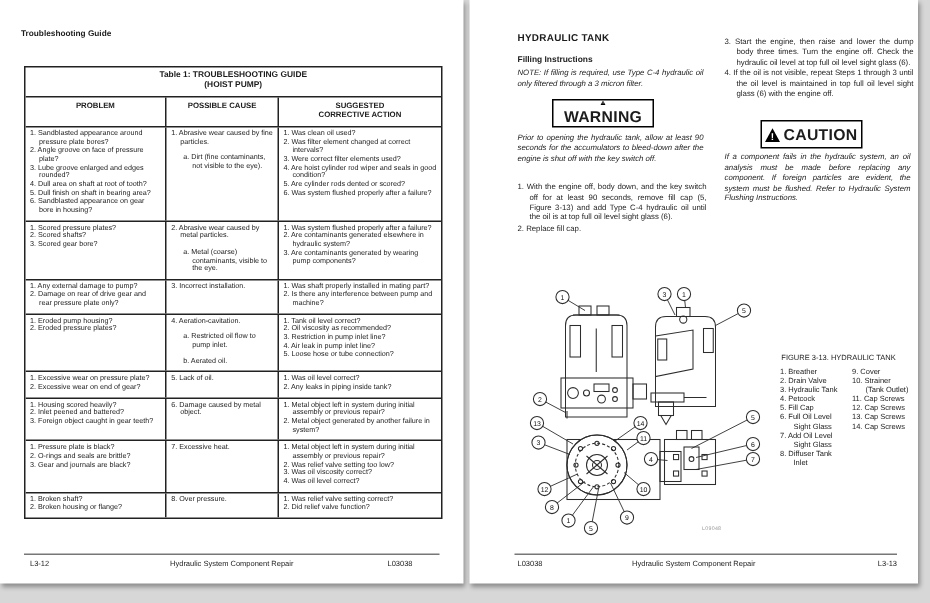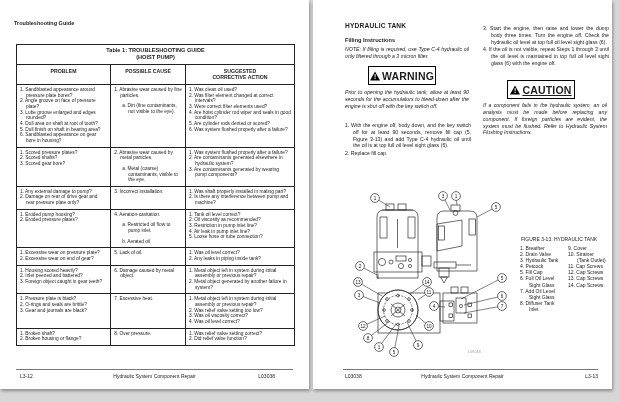--- a/index.html
+++ b/index.html
@@ -33,22 +33,22 @@
   .footer .fr { position:absolute; right:34px; }
   .page-right .footer .fl { left:32px; }
   .page-right .footer .fr { right:14px; }
   .page-right .footer-line { left:30px; right:14px; }
 
   
   .h1 { position:absolute; top:22px; left:32px; font-size:6.6px; font-weight:bold; letter-spacing:.2px; }
   .h2 { position:absolute; top:37px; left:32px; font-size:5.6px; font-weight:bold; }
   .note { position:absolute; top:46px; left:32px; width:124px; font-size:5.2px; font-style:italic; line-height:1.3; text-align:justify; }
   .alertbox { position:absolute; border:1.6px solid #000; background:#fff; display:flex; align-items:center; justify-content:center; gap:2px; }
-  .warn-box { top:66px; left:55px; width:68px; height:19px; }
-  .caution-box { top:80px; left:194px; width:68px; height:19px;text-decoration:underline; }
+  .warn-box { top:66px; left:55px; width:68px; height:19px;flex-direction:column; }
+  .caution-box { top:80px; left:194px; width:68px; height:19px; }
   .alert-word { font-size:10.5px; font-weight:bold; letter-spacing:.2px; font-family:"Liberation Sans", sans-serif; }
   .warn-text { position:absolute; top:89px; left:32px; width:124px; font-size:5.2px; font-style:italic; line-height:1.32; text-align:justify; }
   .caution-text { position:absolute; top:102px; left:170px; width:124px; font-size:5.2px; font-style:italic; line-height:1.32; text-align:justify; }
   .steps { position:absolute; font-size:5.2px; line-height:1.3; text-align:justify; }
   .steps-left { top:122px; left:32px; width:126px; }
   .steps-right { top:25px; left:170px; width:126px; }
   .steps > div { padding-left:8px; text-indent:-8px; margin-bottom:1px; }
 
   
   .diagram { position:absolute; top:186px; left:25px; }

